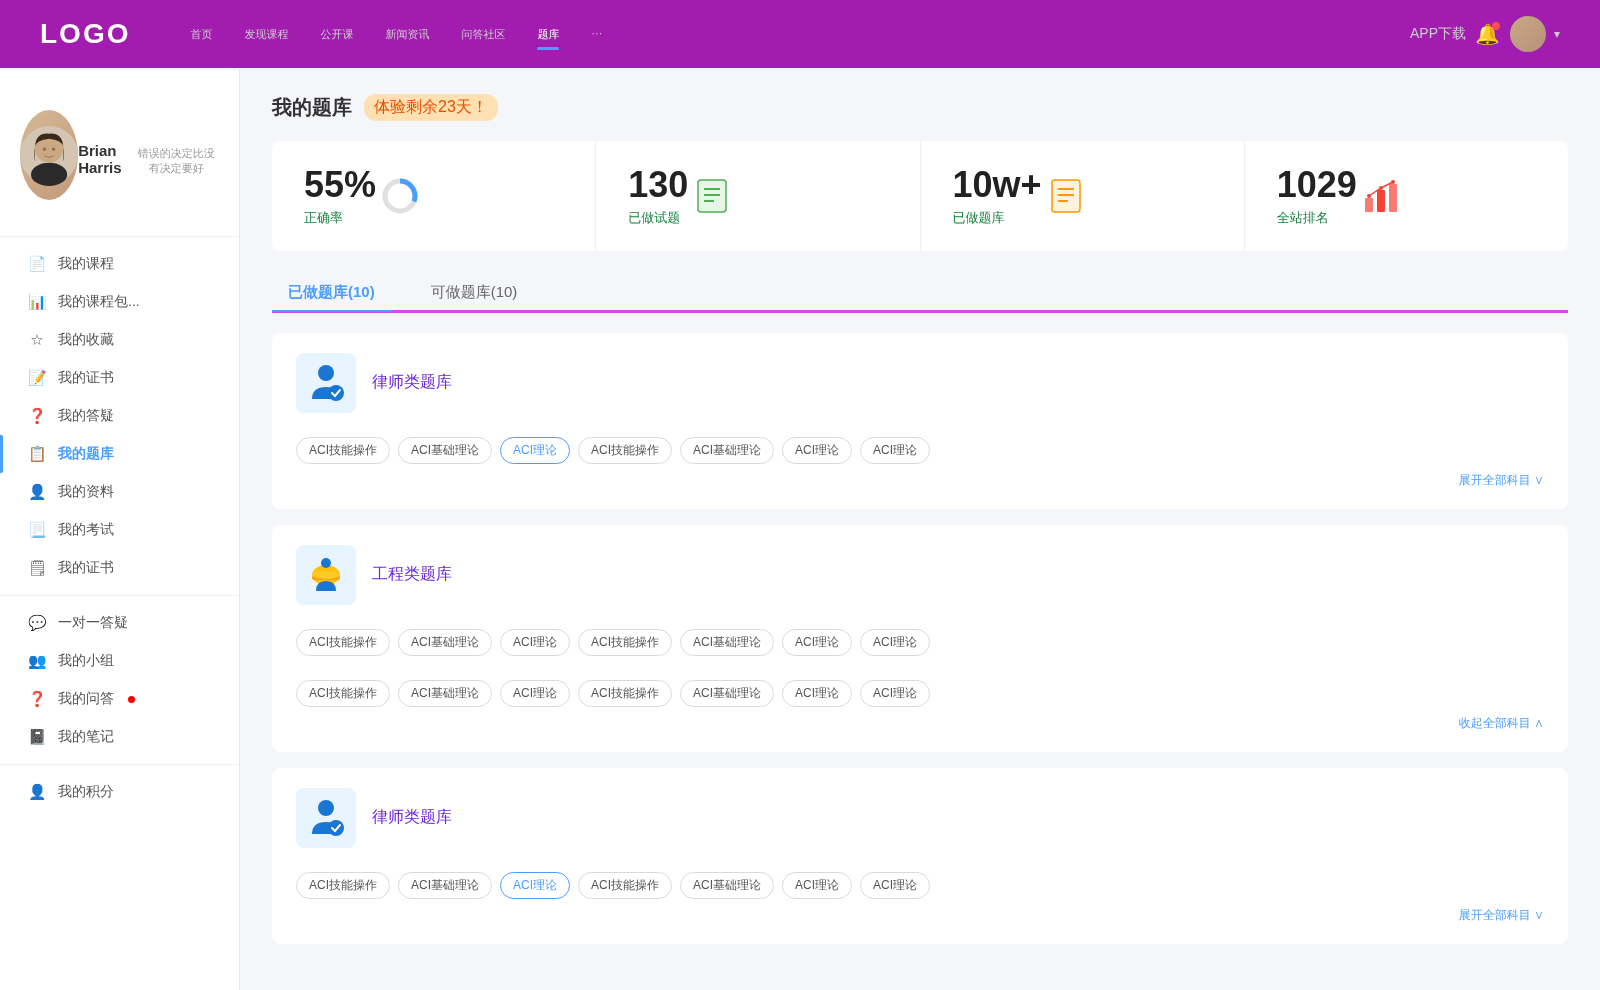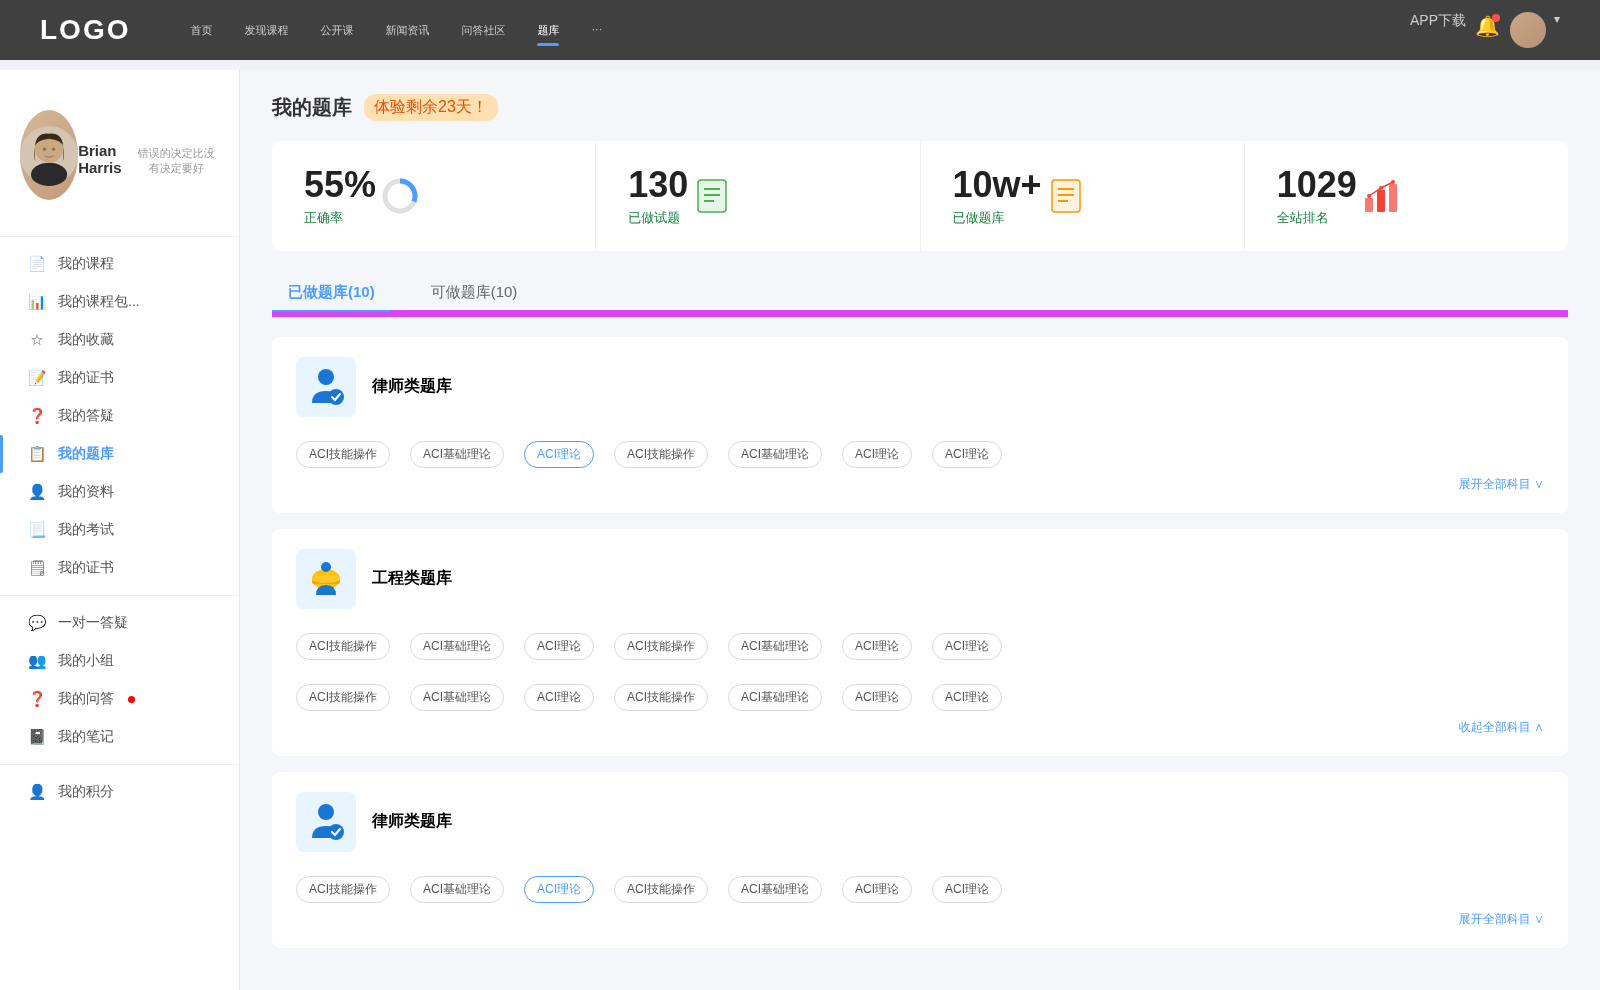--- a/index.html
+++ b/index.html
@@ -1,21 +1,21 @@
 <!DOCTYPE html>
 <html><head>
   <meta charset="utf-8">
   <style>
     * { box-sizing: border-box; margin: 0; padding: 0; }
     body { font-family: -apple-system, BlinkMacSystemFont, 'PingFang SC', 'Microsoft YaHei', sans-serif; background: #f0f2f5; }
 
     
     .navbar {
-      background: #404040;
-      height: 60px;
+      background: #a21caf;
+      height: 68px;
       display: flex;
       align-items: center;
       padding: 6px 40px;
       gap: 0;
       position: fixed;
       top: 0; left: 0; right: 0;
       z-index: 100;
     }
     .nav-logo {
       color: white;
@@ -43,21 +43,21 @@
       content: '';
       position: absolute;
       bottom: -4px;
       left: 0; right: 0;
       height: 3px;
       background: #4a9eff;
       border-radius: 2px;
     }
     .nav-right {
       display: flex;
-      align-items: flex-start;
+      align-items: center;
       gap: 8px;
     }
     .nav-app-download {
       color: #ccc;
       font-size: 14px;
       cursor: pointer;
     }
     .nav-bell {
       width: 28px;
       height: 28px;
@@ -263,21 +263,21 @@
       display: flex;
       align-items: center;
       justify-content: center;
       font-size: 24px;
     }
 
     
     .tabs-row {
       display: flex;
       gap: 0;
-      border-bottom: 7px solid #d946ef;
+      border-bottom: 3px solid #d946ef;
       margin-bottom: 20px;
     }
     .tab {
       font-size: 15px;
       color: #666;
       padding: 8px 16px;
       cursor: pointer;
       margin-right: 24px;
       position: relative;
     }
@@ -316,27 +316,27 @@
       align-items: center;
       justify-content: center;
       flex-shrink: 0;
     }
     .bank-icon svg {
       width: 44px;
       height: 44px;
     }
     .bank-name {
       font-size: 16px;
-      font-weight: 700;
-      color: #000000;
+      font-weight: 400;
+      color: #6d28d9;
     }
     .tags-row {
       display: flex;
       flex-wrap: wrap;
-      gap: 20px;
+      gap: 8px;
       margin-bottom: 8px;
       margin-top: 24px;
     }
     .tag {
       padding: 4px 12px;
       border: 1px solid #d9d9d9;
       border-radius: 14px;
       font-size: 12px;
       color: #555;
       cursor: pointer;

